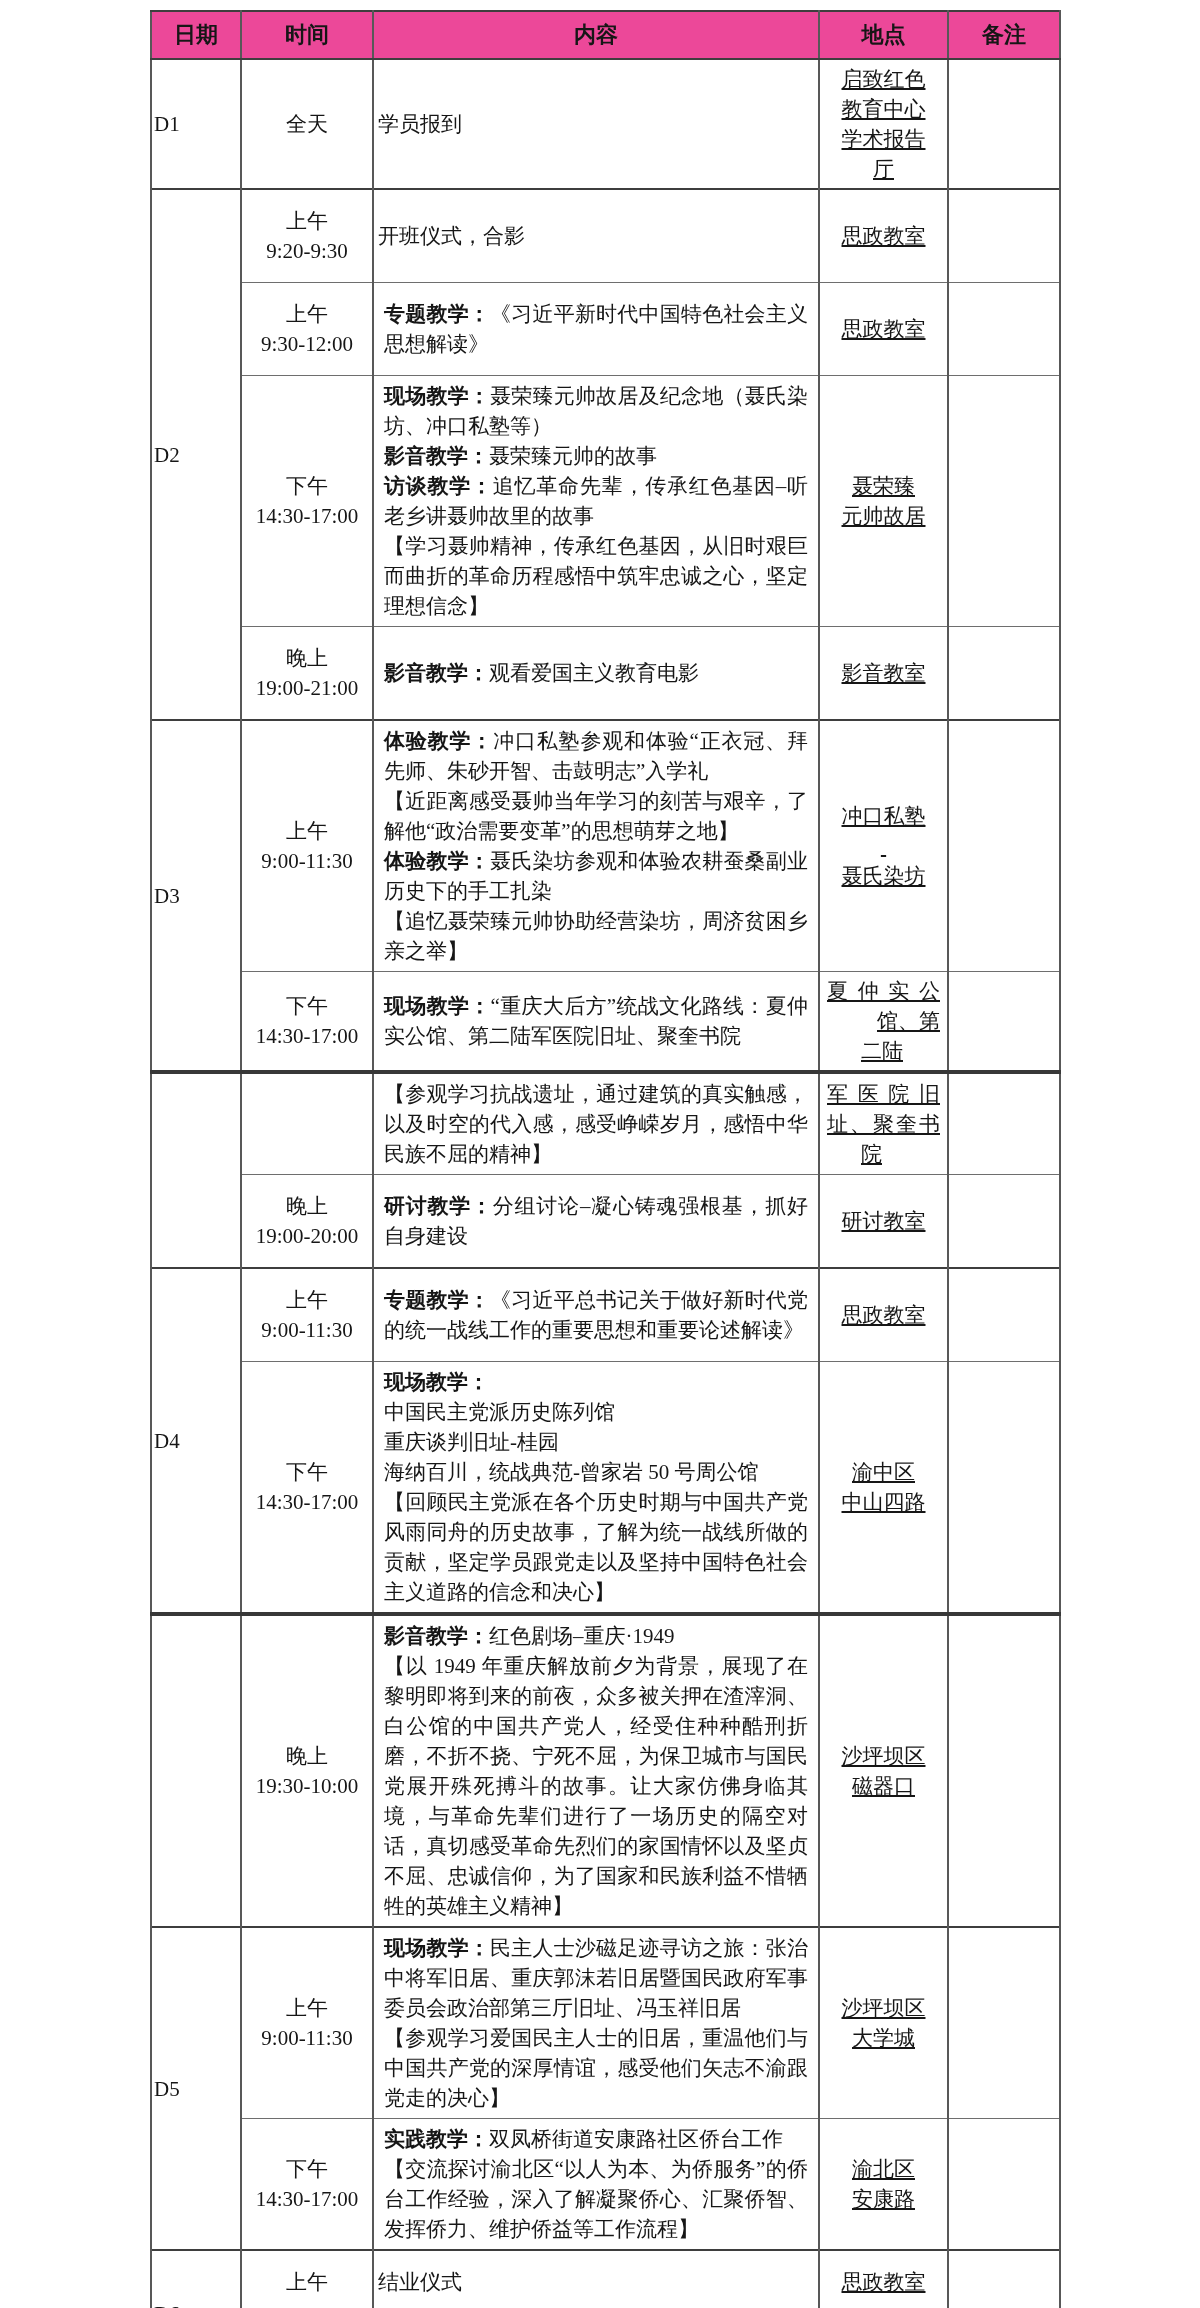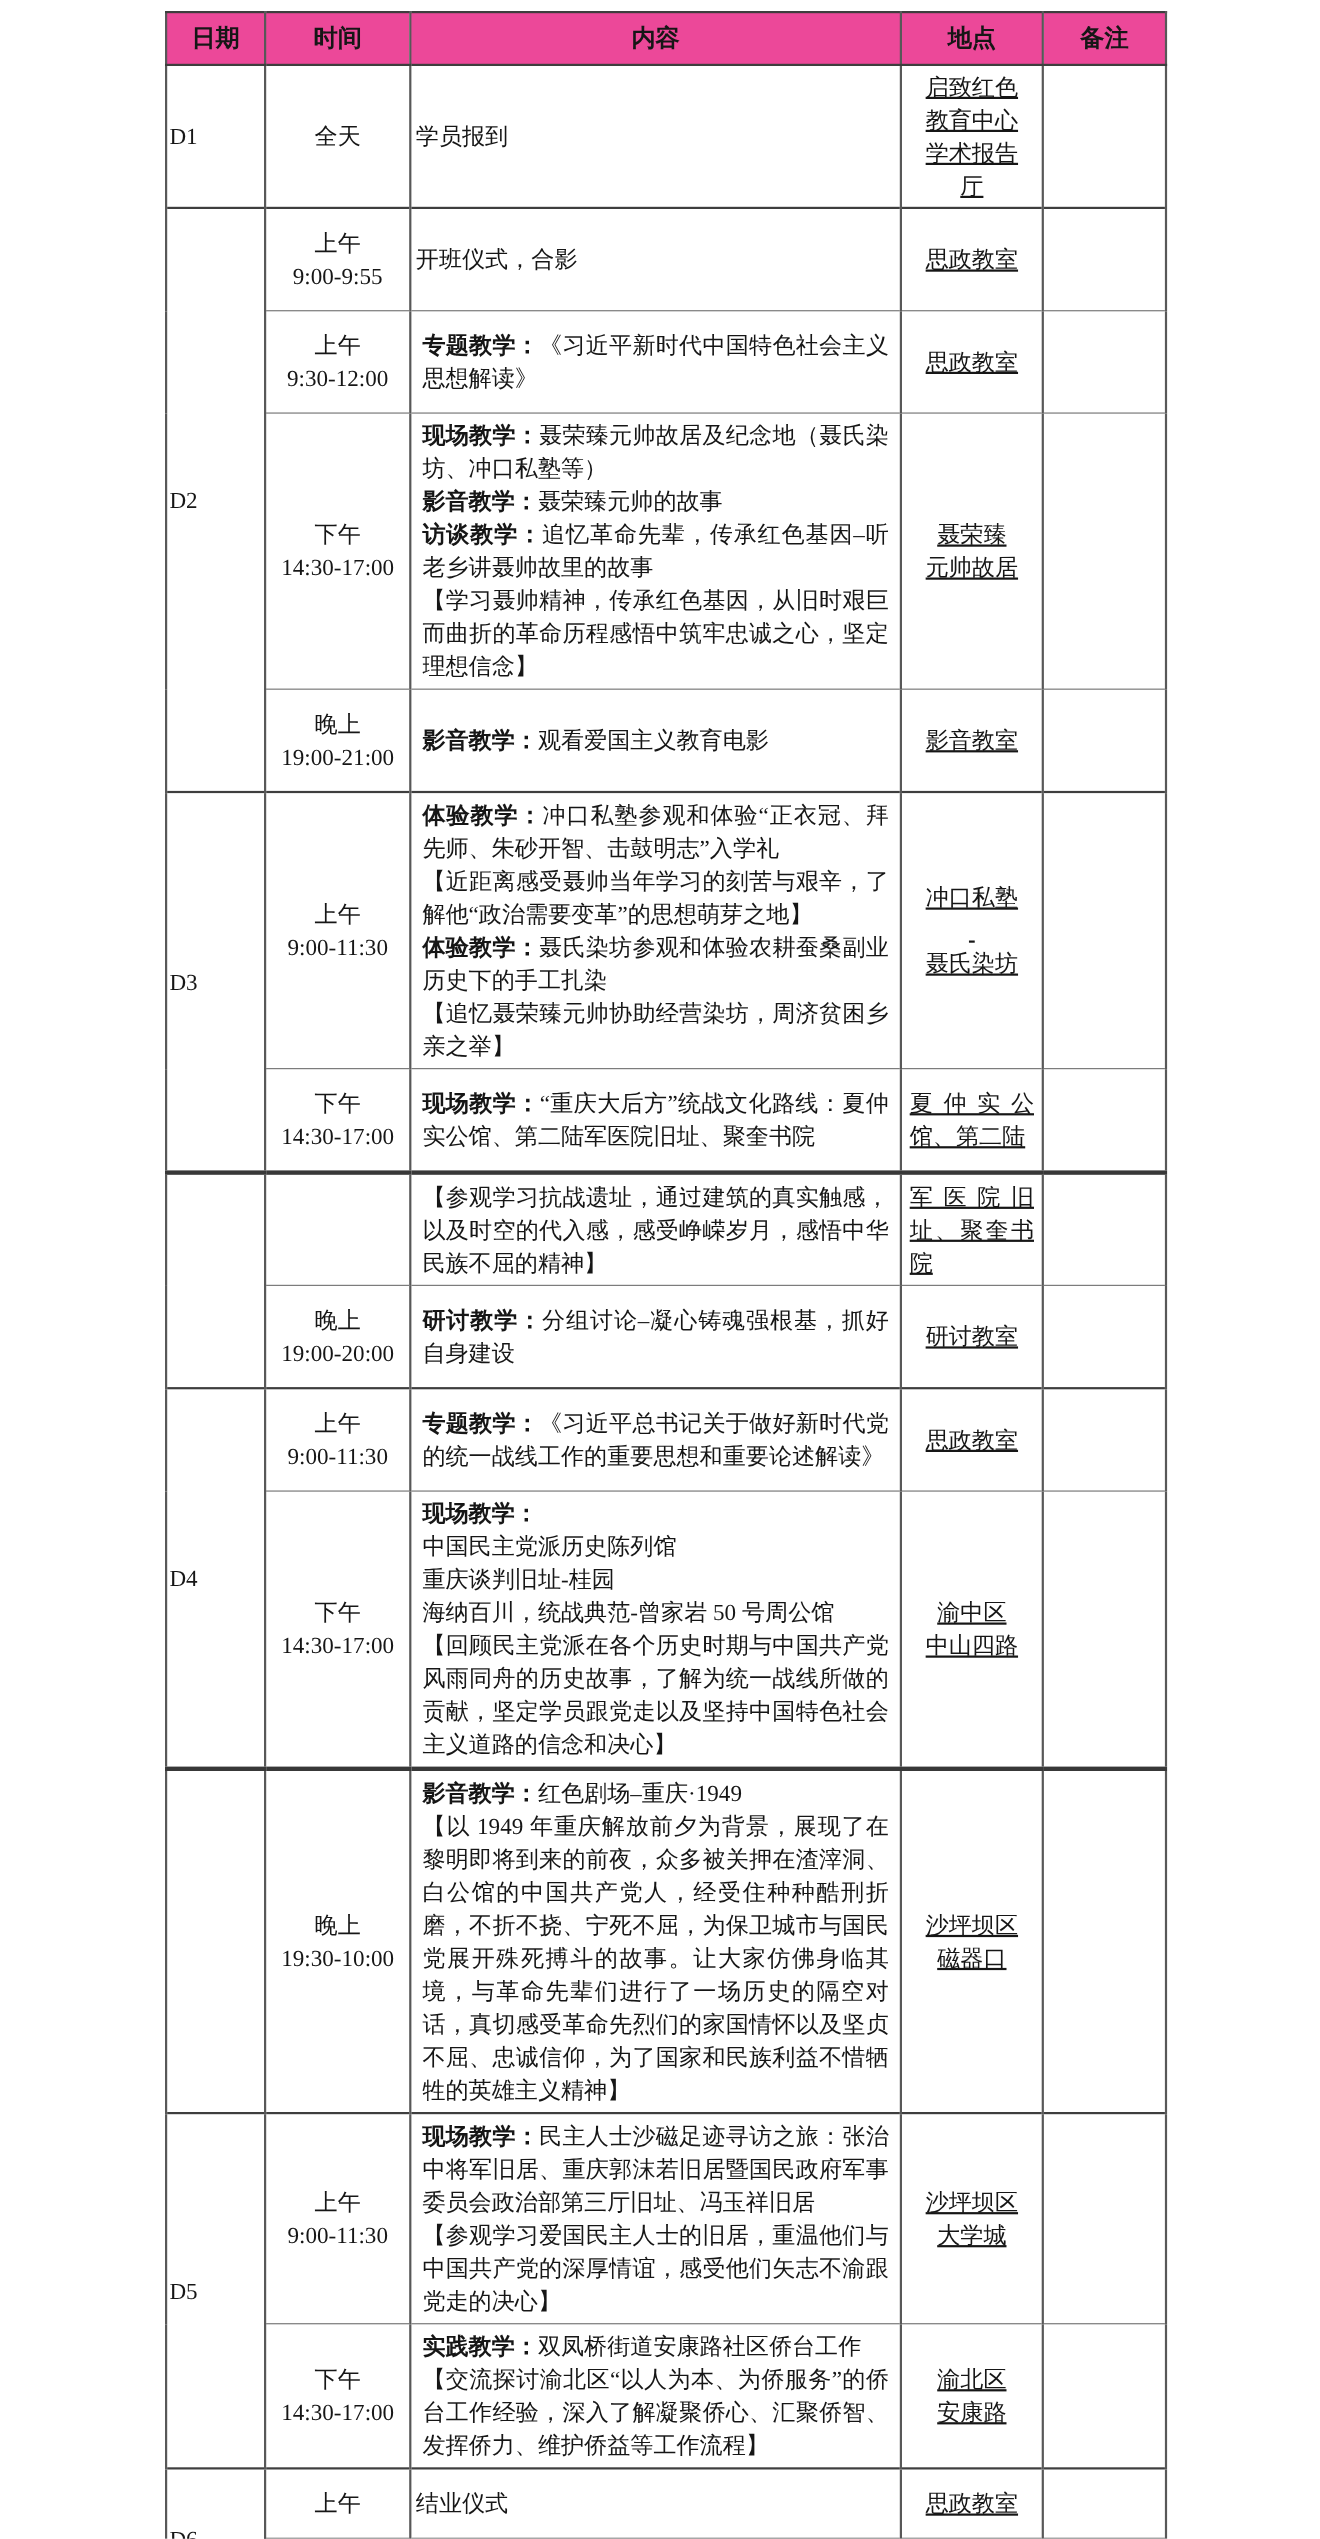--- a/index.html
+++ b/index.html
@@ -62,20 +62,21 @@
   td.location-cell { text-align: center; padding: 4px 7px; text-decoration: underline; }
   td.location-cell .ln { min-height: 30px; }
   td.location-cell.justify .ln {
     text-align: justify;
     text-align-last: justify;
     text-justify: inter-character;
   }
   td.location-cell.justify .ln:last-child {
     text-align: right;
     text-align-last: left;
+    margin-left: 34px;
   }
   td.note-cell { padding: 4px; }
   tr.short { height: 53px; }
 </style>
 </head>
 <body>
 
 <div class="page">
   <table class="schedule">
     <colgroup>
@@ -108,21 +109,21 @@
             <div class="ln">教育中心</div>
             <div class="ln">学术报告</div>
             <div class="ln">厅</div>
           </td>
           <td class="note-cell"></td>
         </tr>
         <tr class="sec">
           <td class="date-cell" rowspan="4">D2</td>
           <td class="time-cell">
             <div class="ln">上午</div>
-            <div class="ln">9:00-9:55</div>
+            <div class="ln">9:20-9:30</div>
           </td>
           <td class="content-cell center">
             <p><span>开班仪式，合影</span></p>
           </td>
           <td class="location-cell">
             <div class="ln">思政教室</div>
           </td>
           <td class="note-cell"></td>
         </tr>
         <tr>

